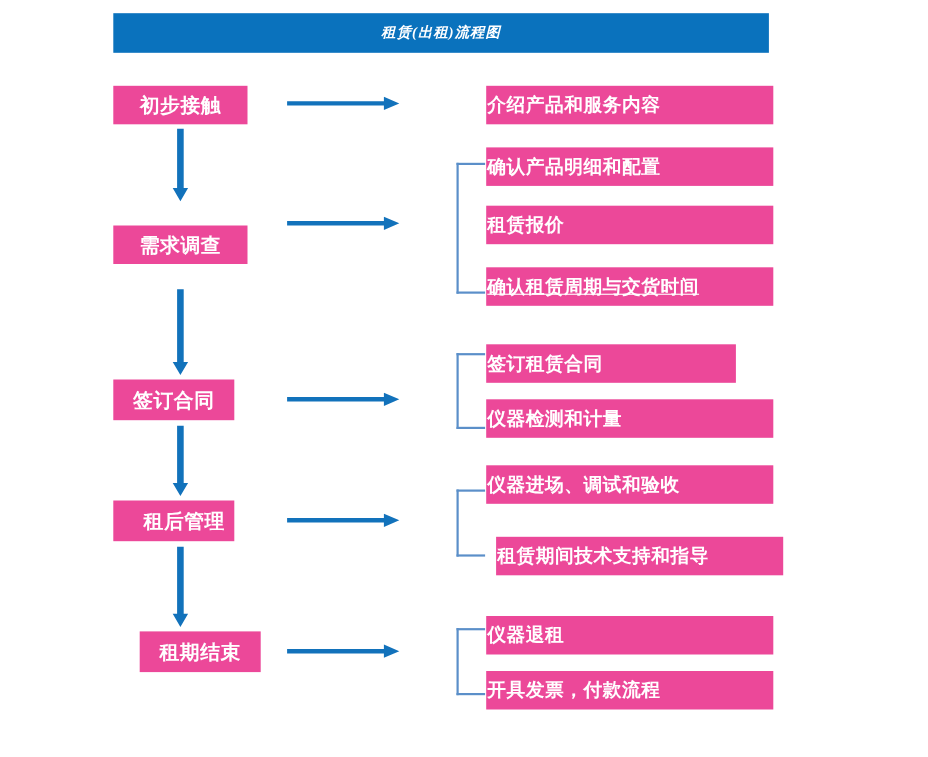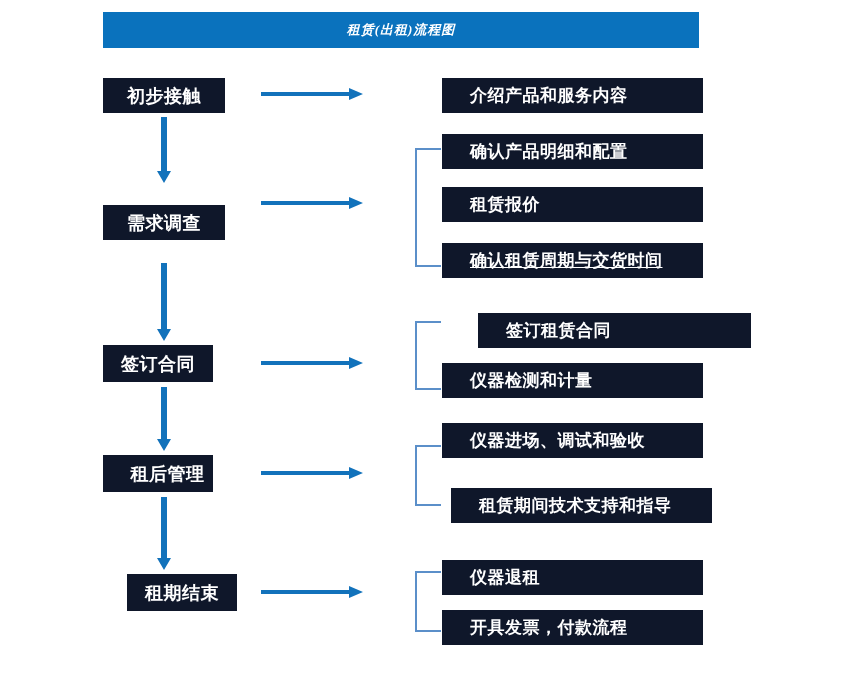--- a/index.html
+++ b/index.html
@@ -15,21 +15,21 @@
     overflow: hidden;
   }
   #canvas {
     position: absolute;
     left: 0; top: 0;
     width: 844px;
     height: 688px;
   }
   .box {
     position: absolute;
-    background: #0f172a;
+    background: #ec4899;
     color: #ffffff;
     display: flex;
     align-items: center;
     box-sizing: border-box;
     font-weight: 700;
     letter-spacing: 0.5px;
     white-space: nowrap;
   }
   .title-bar {
     position: absolute;
@@ -42,21 +42,21 @@
     font-size: 13px;
     letter-spacing: 1px;
     font-style: italic;
   }
   .stage-box {
     justify-content: center;
     font-size: 18px;
   }
   .detail-box {
     justify-content: flex-start;
-    padding-left: 28px;
+    padding-left: 1px;
     font-size: 17px;
   }
   .h-arrow {
     position: absolute;
     height: 14px;
   }
   .v-arrow {
     position: absolute;
     width: 14px;
   }
@@ -86,21 +86,21 @@
   <div class="box stage-box" style="left:103px; top:574px; width:110px; height:37px;margin-left:24px;">租期结束</div>
 
   <div class="box detail-box" style="left:442px; top:78px; width:261px; height:35px;">介绍产品和服务内容</div>
 
   <div class="box detail-box" style="left:442px; top:134px; width:261px; height:35px;">确认产品明细和配置</div>
 
   <div class="box detail-box" style="left:442px; top:187px; width:261px; height:35px;">租赁报价</div>
 
   <div class="box detail-box" style="left:442px; top:243px; width:261px; height:35px;text-decoration:underline;">确认租赁周期与交货时间</div>
 
-  <div class="box detail-box" style="left:442px; top:313px; width:273px; height:35px;margin-left:36px;">签订租赁合同</div>
+  <div class="box detail-box" style="left:442px; top:313px; width:227px; height:35px;">签订租赁合同</div>
 
   <div class="box detail-box" style="left:442px; top:363px; width:261px; height:35px;">仪器检测和计量</div>
 
   <div class="box detail-box" style="left:442px; top:423px; width:261px; height:35px;">仪器进场、调试和验收</div>
 
   <div class="box detail-box" style="left:451px; top:488px; width:261px; height:35px;">租赁期间技术支持和指导</div>
 
   <div class="box detail-box" style="left:442px; top:560px; width:261px; height:35px;">仪器退租</div>
 
   <div class="box detail-box" style="left:442px; top:610px; width:261px; height:35px;">开具发票，付款流程</div>

